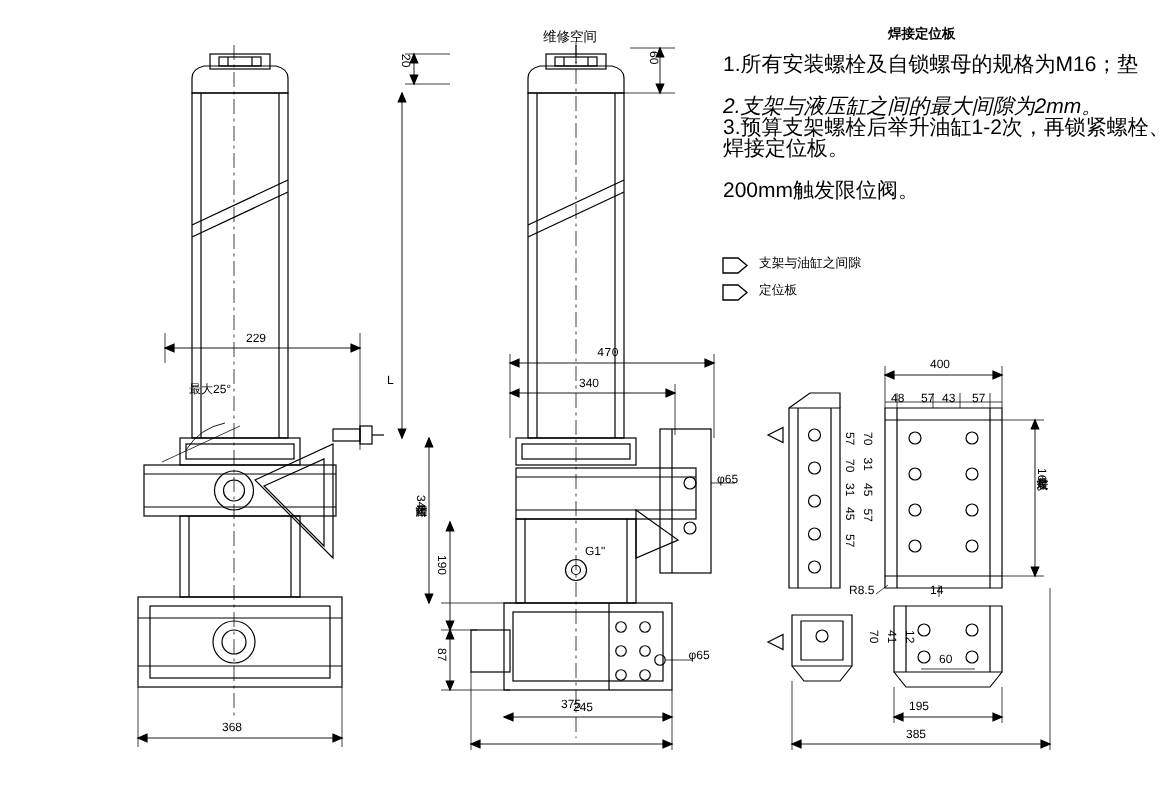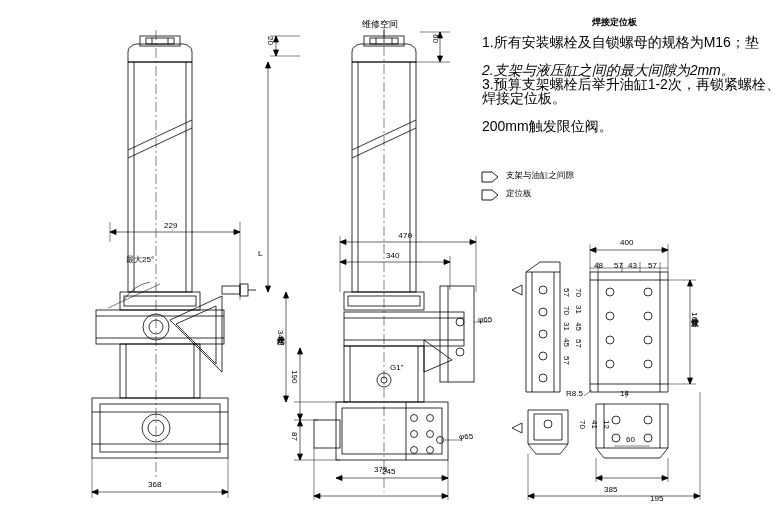--- a/index.html
+++ b/index.html
@@ -308,16 +308,16 @@
 <div class="lbl vert" style="left:562px;top:322px;">31</div>
 <div class="lbl vert" style="left:562px;top:338px;">45</div>
 <div class="lbl vert" style="left:562px;top:356px;">57</div>
 <div class="lbl" style="left:566px;top:390px;">R8.5</div>
 <div class="lbl" style="left:620px;top:390px;">14</div>
 <div class="lbl vert" style="left:690px;top:312px;">安装尺寸165</div>
 <div class="lbl vert" style="left:578px;top:420px;">70</div>
 <div class="lbl vert" style="left:590px;top:420px;">41</div>
 <div class="lbl vert" style="left:602px;top:420px;">12</div>
 <div class="lbl" style="left:626px;top:436px;">60</div>
-<div class="lbl" style="left:650px;top:467px;margin-top:28px;">195</div>
+<div class="lbl" style="left:606px;top:467px;">195</div>
 <div class="lbl" style="left:604px;top:486px;">385</div>
 
 </div>
 
 </body></html>

